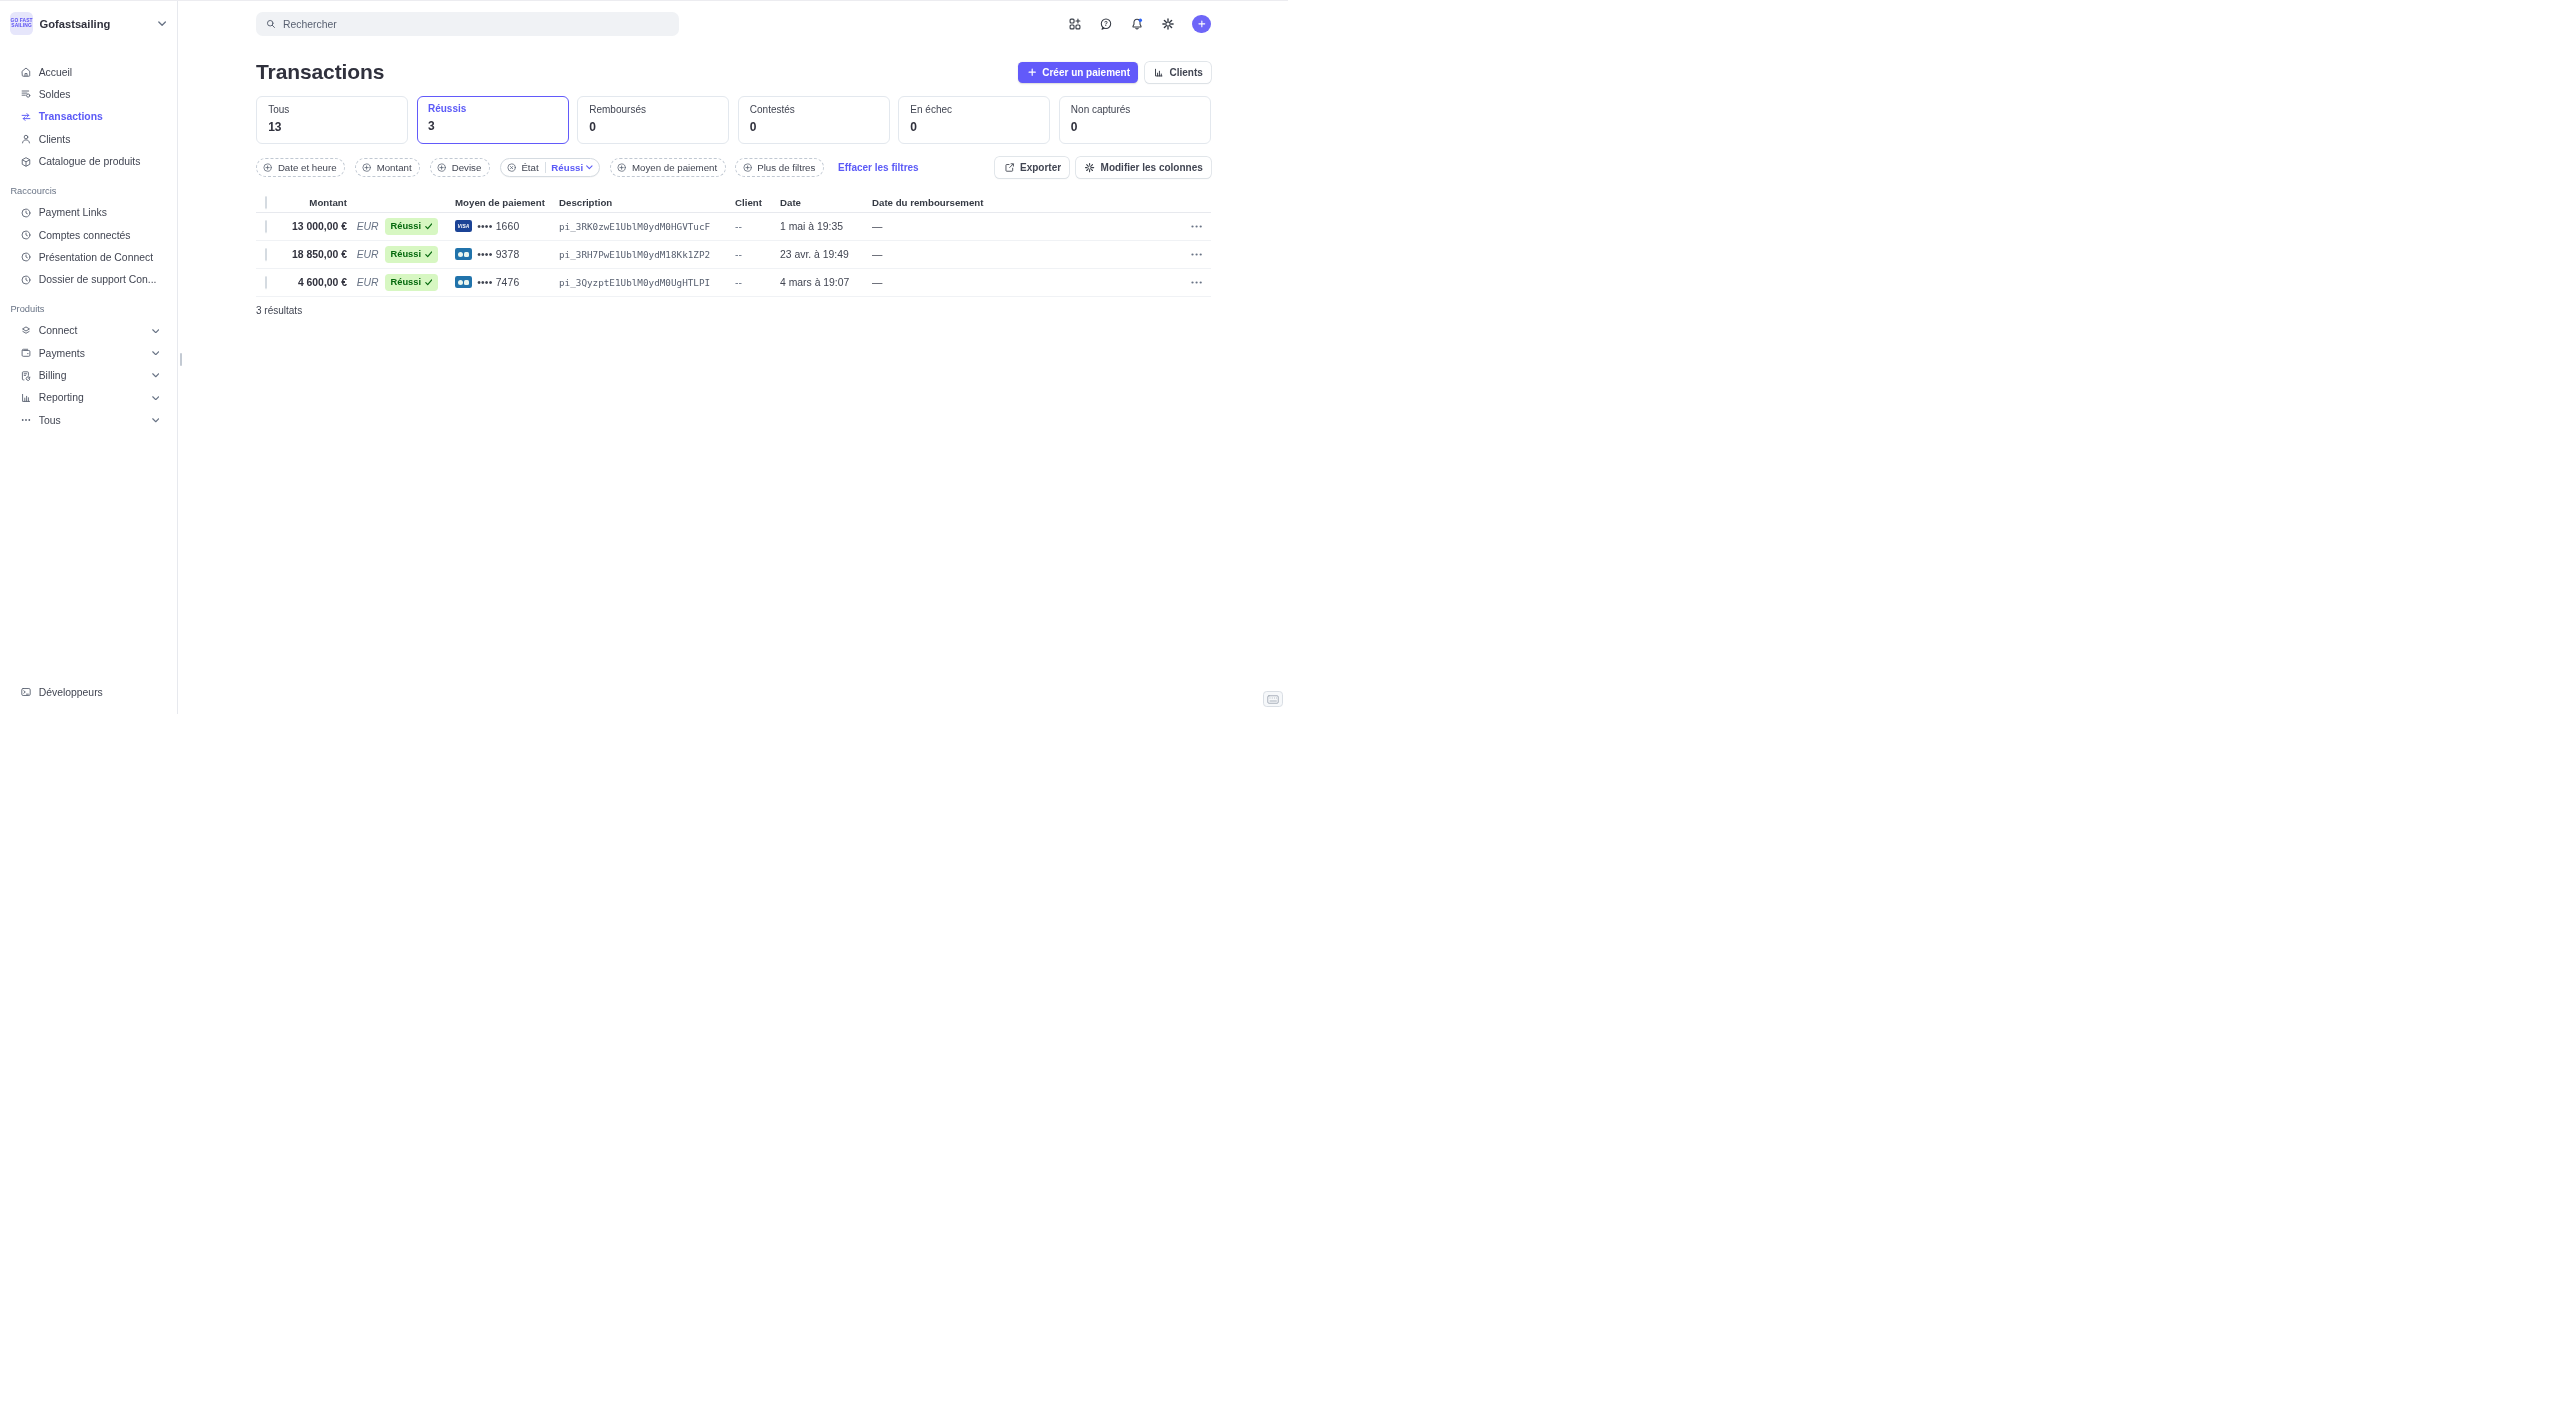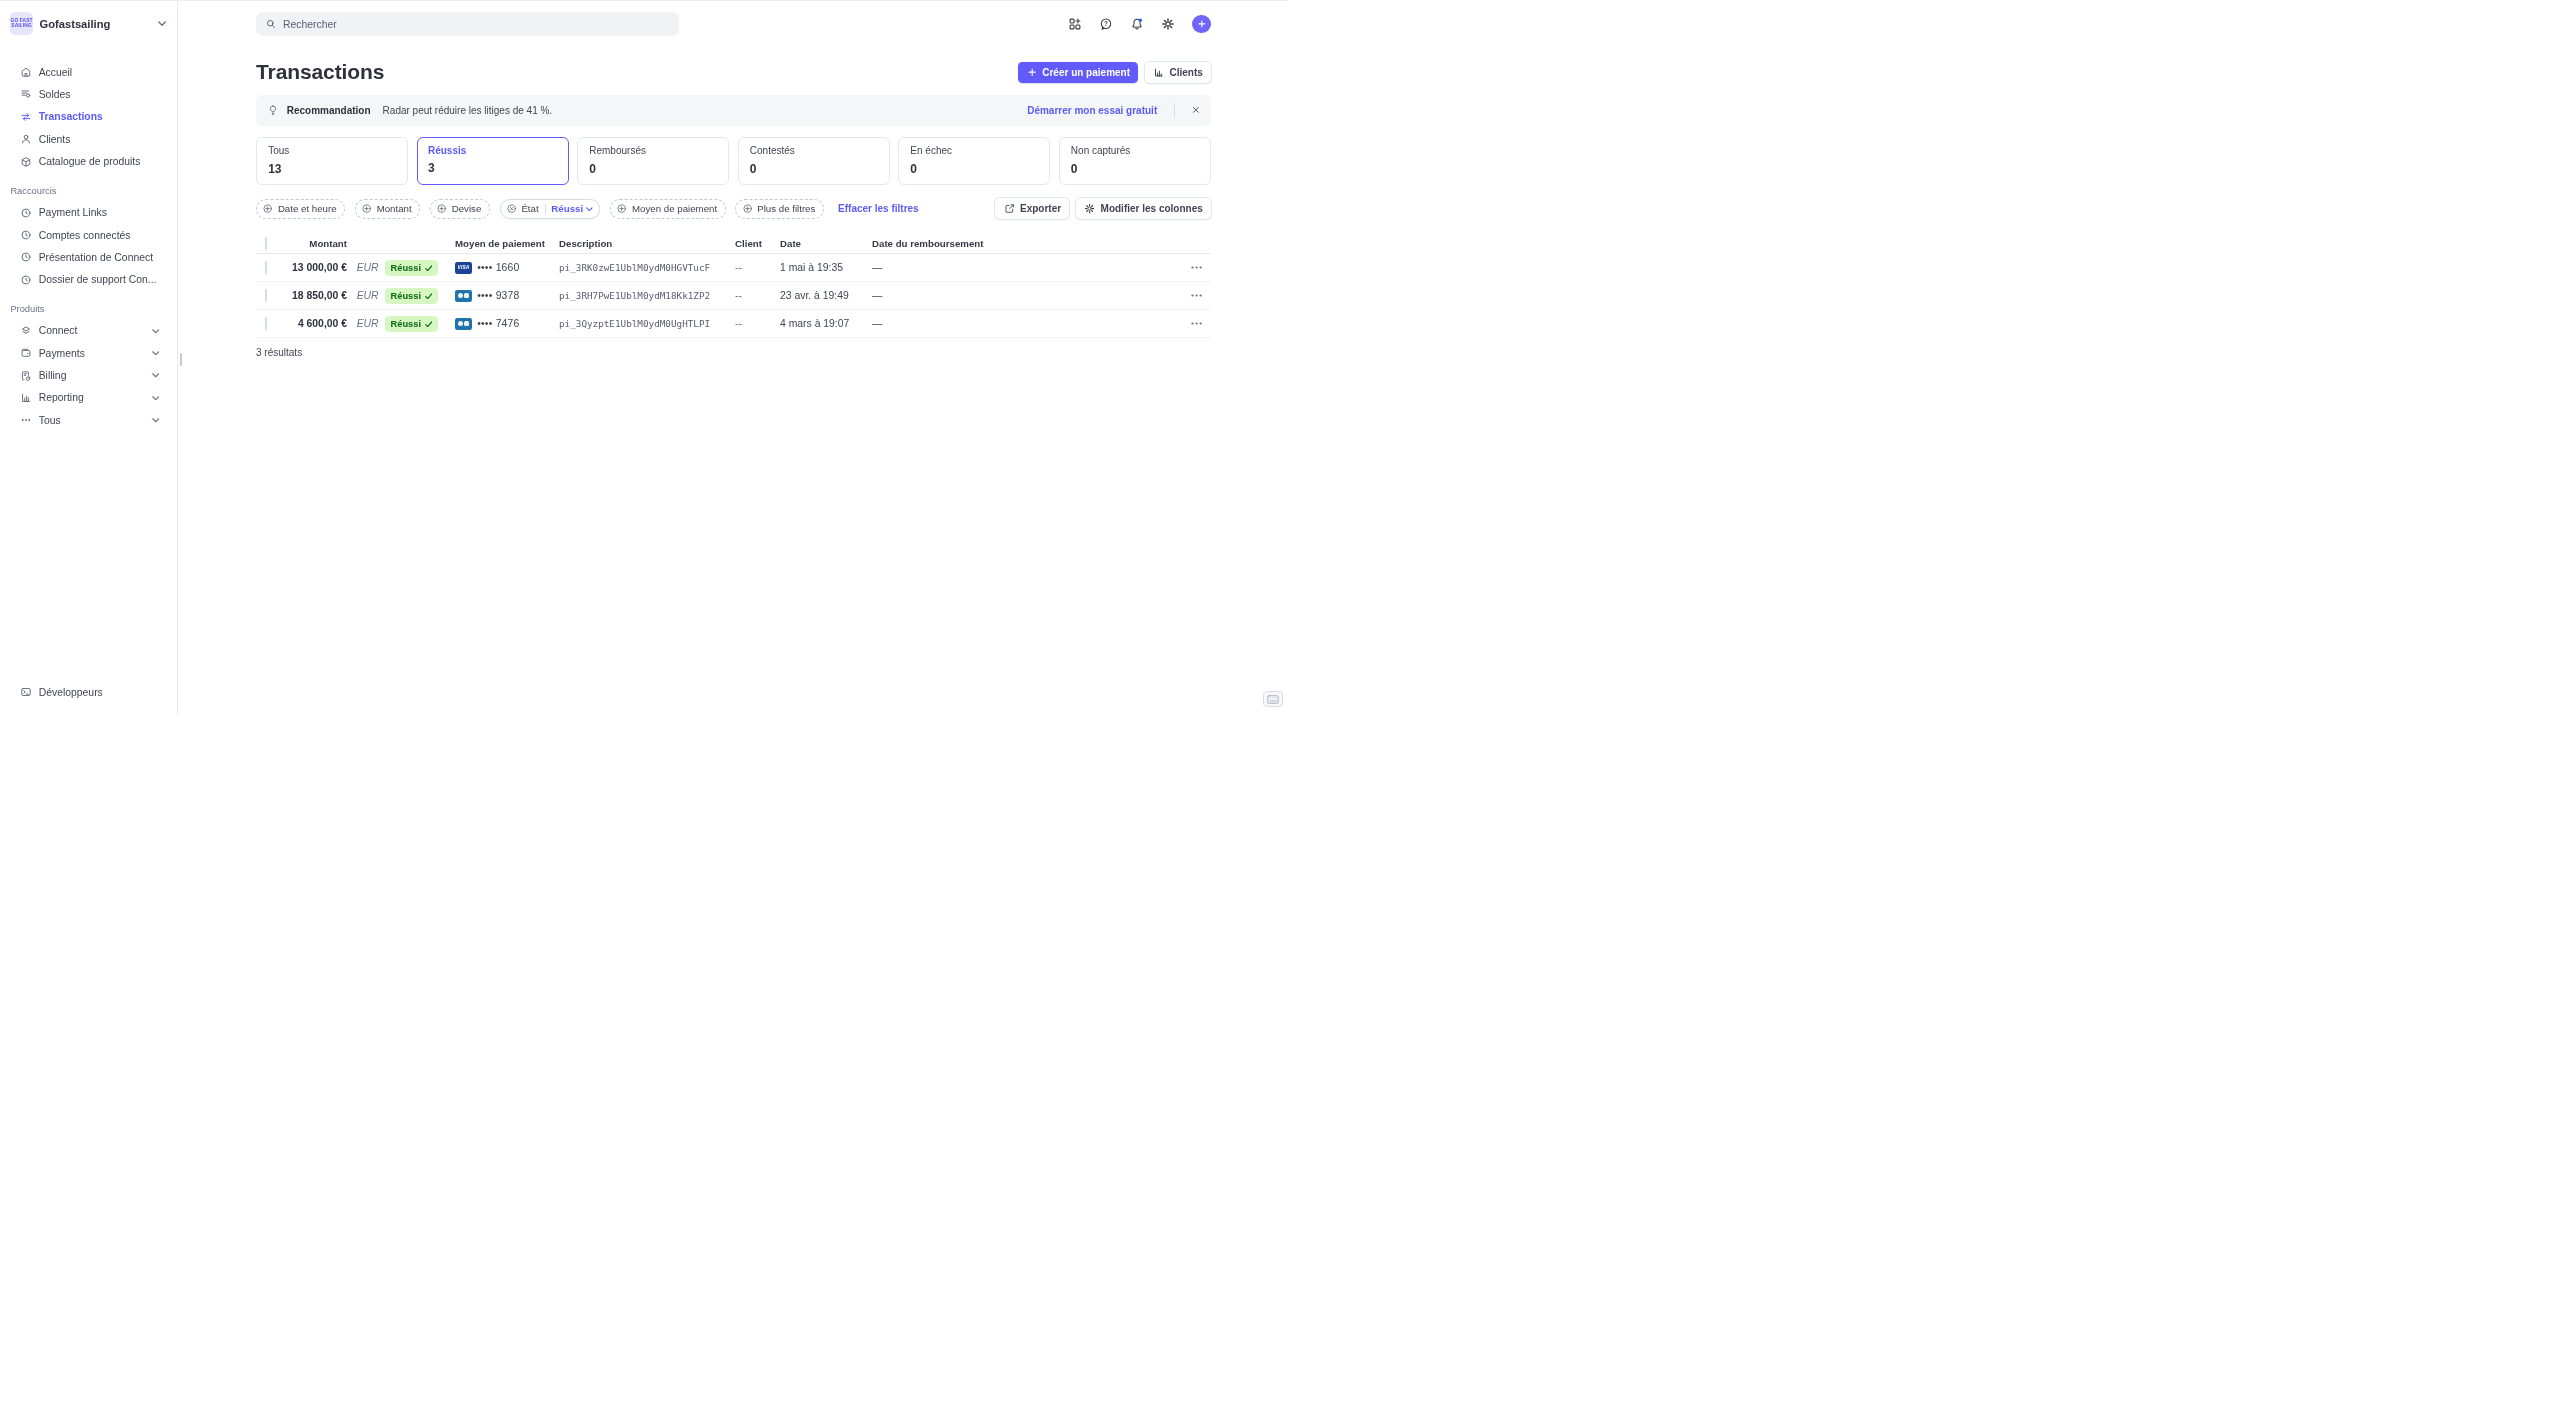--- a/index.html
+++ b/index.html
@@ -374,35 +374,20 @@
             <svg width="11.2" height="11.2" viewBox="0 0 20 20" fill="none" stroke="#353a44" stroke-width="1.7" stroke-linecap="round">
                 <path d="M4.5 4v12h11.5"></path>
                 <path d="M8.2 16v-5M11.5 16V7.5M14.8 16v-3.5"></path>
               </svg>
             <span>Clients</span>
           </button>
         </div>
       </div>
 
 
-      <div class="banner">
-        <svg width="12" height="12.7" viewBox="0 0 20 20" fill="none" stroke="#596171" stroke-width="1.4" stroke-linecap="round" stroke-linejoin="round">
-            <path d="M10 2.8a4.4 4.4 0 0 1 2.4 8.1c-.5.3-.8.8-.9 1.4h-3c-.1-.6-.4-1.1-.9-1.4A4.4 4.4 0 0 1 10 2.8z"></path>
-            <path d="M8.6 14.8h2.8M9.2 16.9h1.6"></path>
-          </svg>
-        <span class="banner-badge">Recommandation</span>
-        <span class="banner-text">Radar peut réduire les litiges de 41 %.</span>
-        <span class="banner-cta">Démarrer mon essai gratuit</span>
-        <span class="banner-divider"></span>
-        <span class="icon-btn">
-          <svg width="9.7" height="9.7" viewBox="0 0 20 20" fill="none" stroke="#30313d" stroke-width="1.7" stroke-linecap="round">
-              <path d="M5 5l10 10M15 5L5 15"></path>
-            </svg>
-        </span>
-      </div>
 
       <div class="stat-cards">
         <div class="stat-card">
           <div class="stat-label">Tous</div>
           <div class="stat-value">13</div>
         </div>
         <div class="stat-card selected">
           <div class="stat-label">Réussis</div>
           <div class="stat-value">3</div>
         </div>

